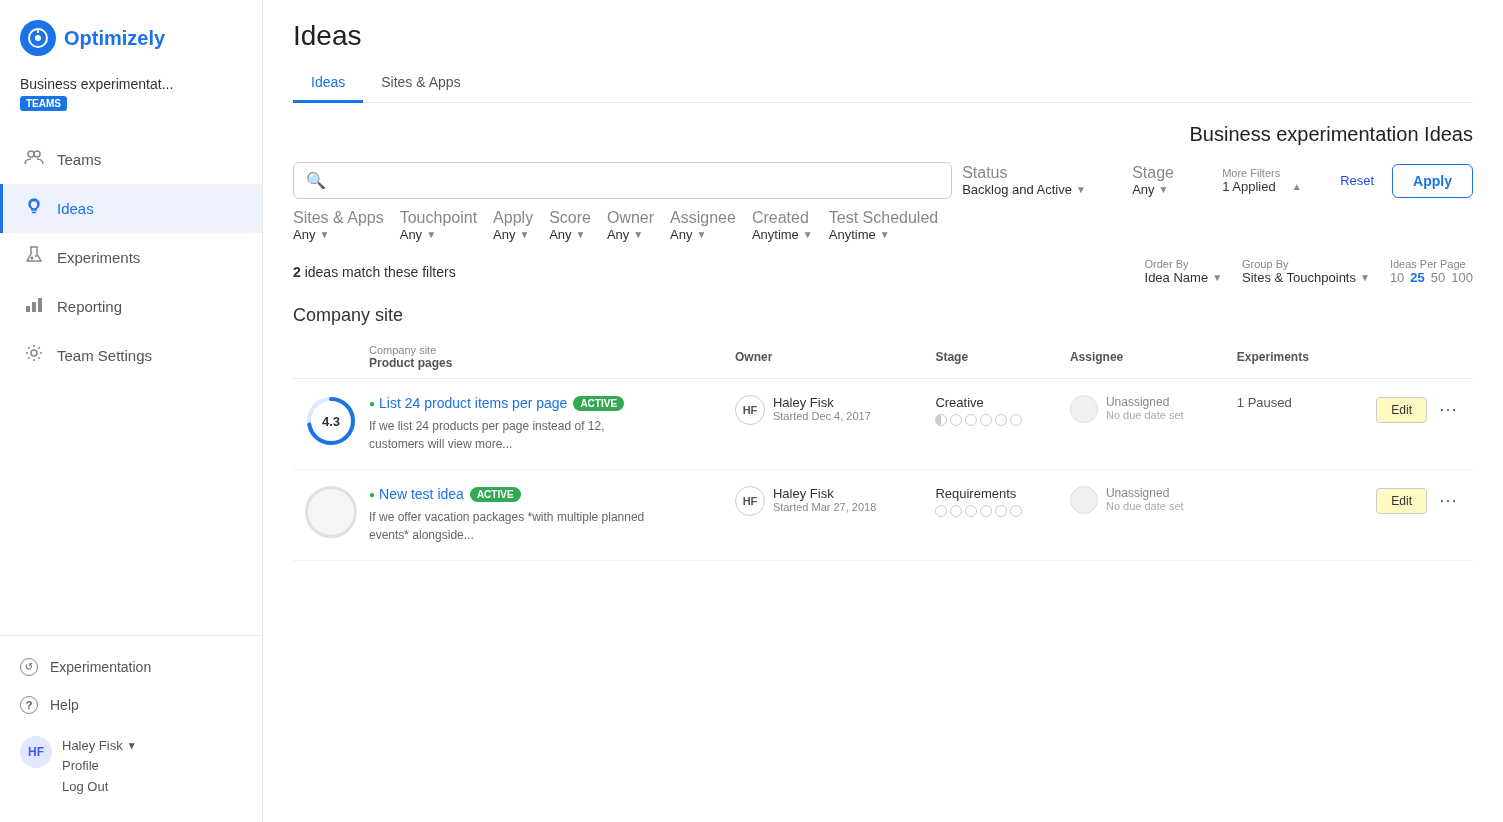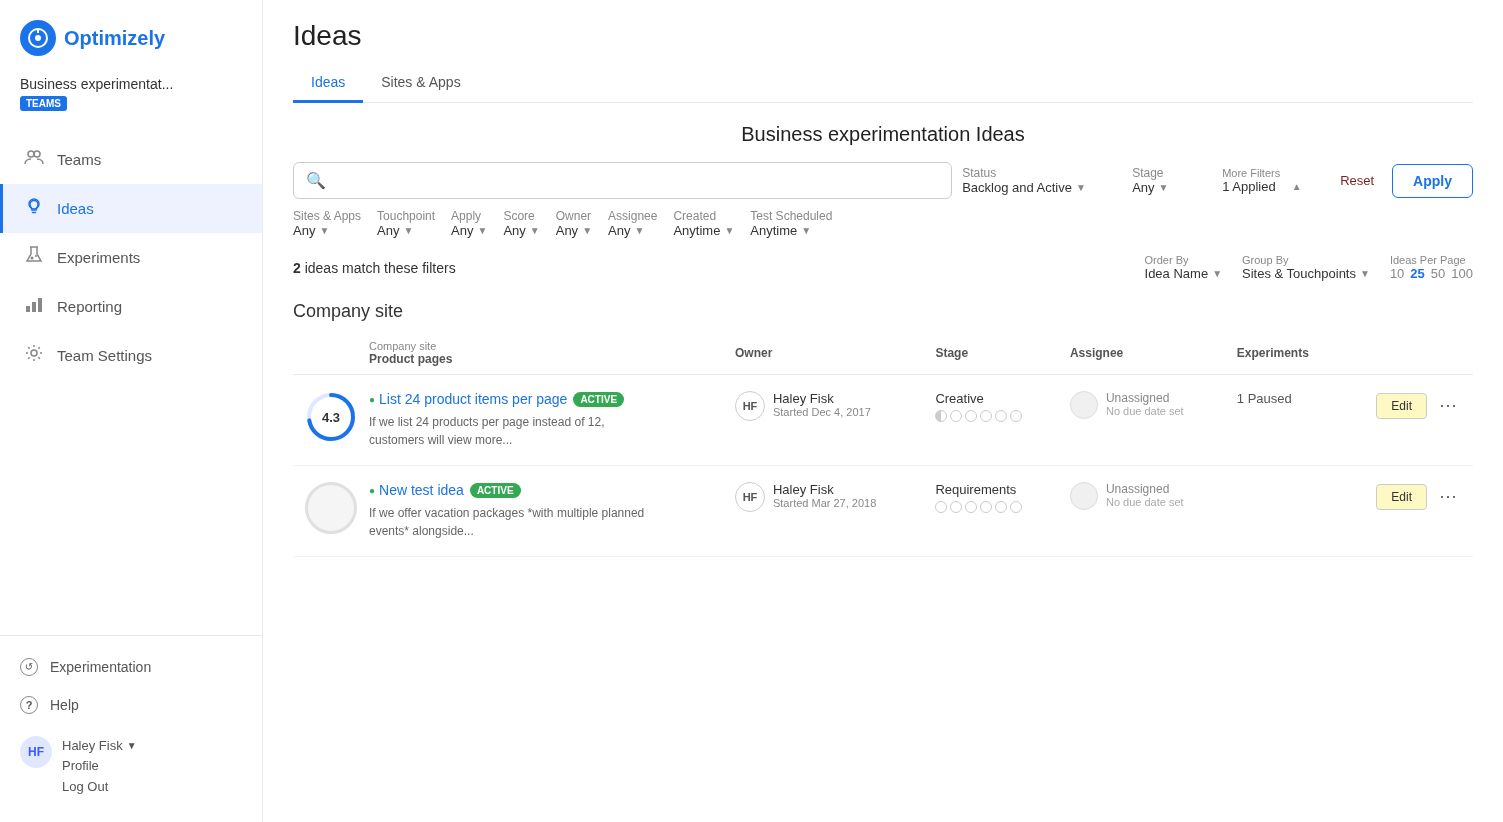--- a/index.html
+++ b/index.html
@@ -135,21 +135,21 @@
     }
 
     .content-area {
       padding: 20px 30px;
       flex: 1;
     }
 
     .section-header {
       display: flex;
       align-items: center;
-      justify-content: center;
+      justify-content: flex-end;
       margin-bottom: 16px;
     }
     .section-title {
       font-size: 20px;
       font-weight: 500;
       color: #222;
     }
     .create-btn {
       background: #1a73e8;
       color: #fff;
@@ -182,34 +182,34 @@
       border: none;
       outline: none;
       flex: 1;
       font-size: 14px;
     }
 
     .filter-block {
       display: flex;
       flex-direction: column;
     }
-    .filter-block-label { font-size: 12px; color: #888; }
+    .filter-block-label { font-size: 16px; color: #888; }
     .filter-block-value {
       display: flex;
       align-items: center;
       gap: 4px;
       font-size: 13px;
       color: #333;
       cursor: pointer;
     }
 
     .reset-btn {
       background: transparent;
       border: none;
-      color: #7f1d1d;
+      color: #1d4ed8;
       font-size: 13px;
       cursor: pointer;
       padding: 6px 8px;
     }
     .apply-btn {
       background: #fff;
       border: 1px solid #1a73e8;
       color: #1a73e8;
       font-size: 14px;
       font-weight: 600;

